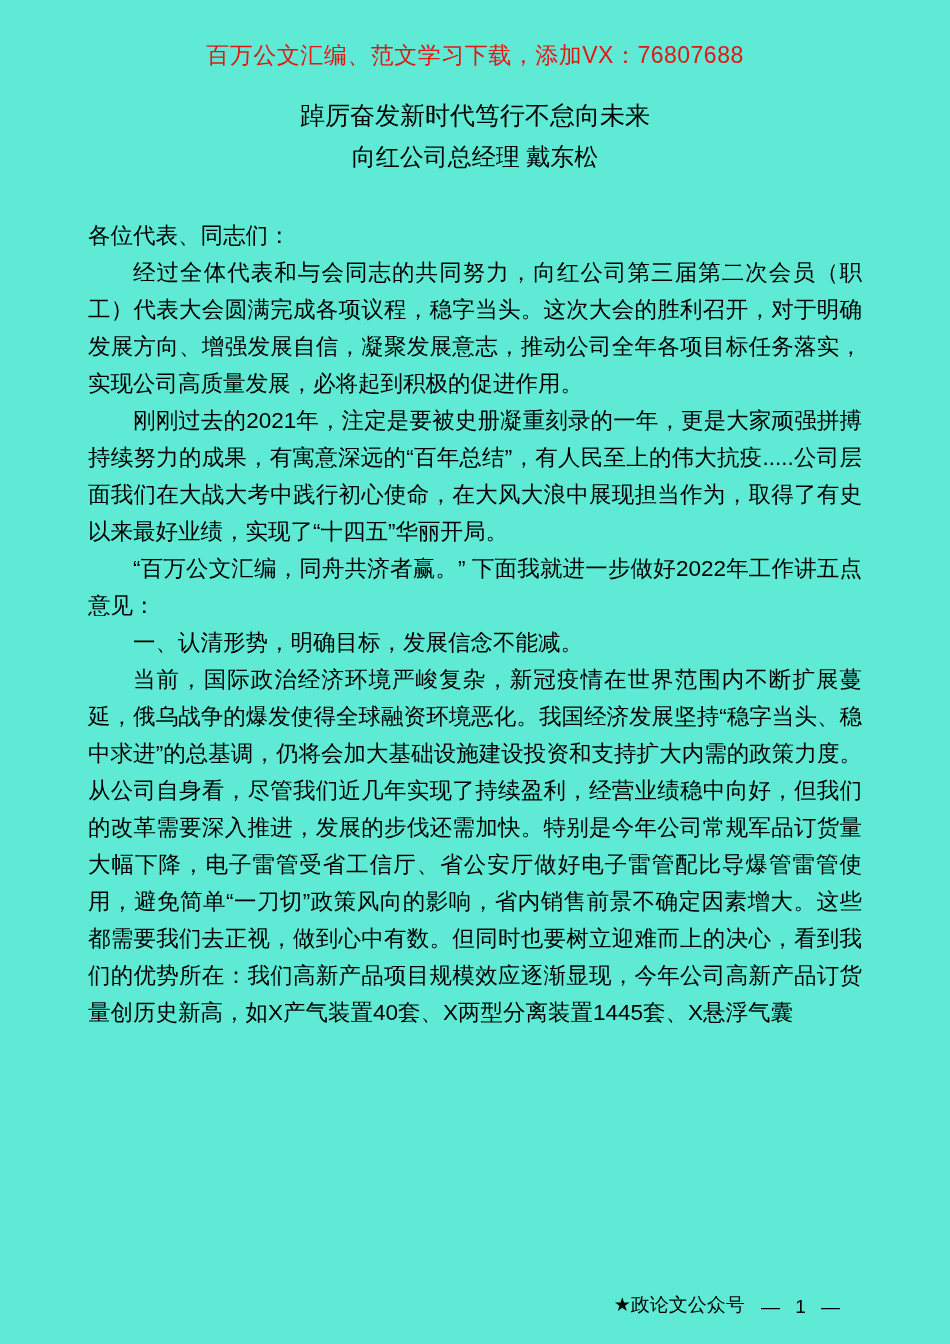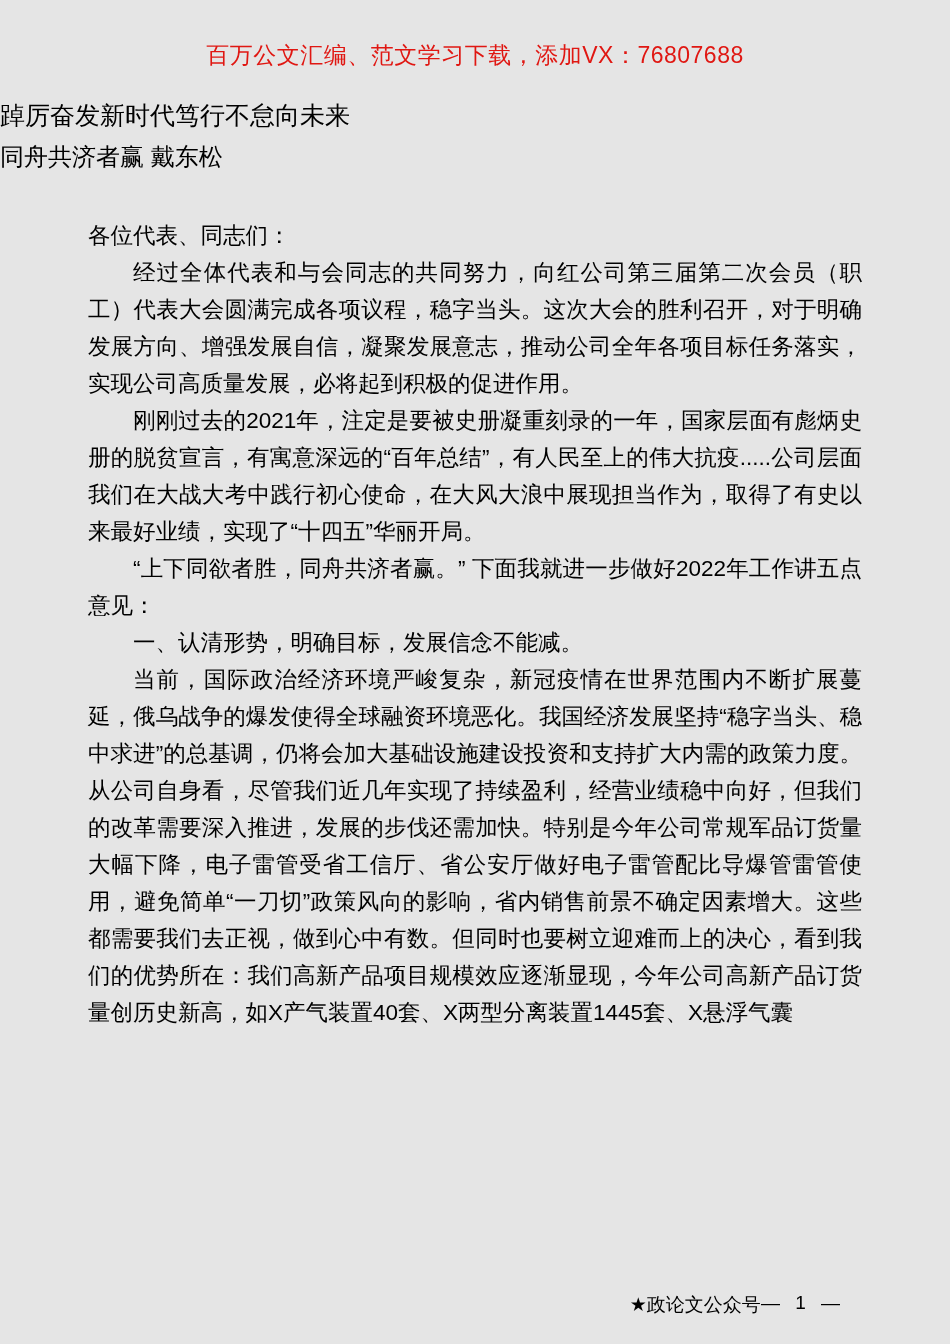--- a/index.html
+++ b/index.html
@@ -6,34 +6,34 @@
     margin: 0;
     padding: 0;
     background: #ffffff;
     font-family: "Liberation Sans", "DejaVu Sans", sans-serif;
     color: #000000;
   }
   .page {
     position: relative;
     width: 950px;
     height: 1344px;
-    background: #e5e5e5;
+    background: #5eead4;
     overflow: hidden;
     box-sizing: border-box;
   }
   .promo {
     margin-top: 40px;
     text-align: center;
     font-size: 23px;
     letter-spacing: 0.5px;
     white-space: nowrap;
   }
   .title-block {
     margin-top: 24px;
-    text-align: left;
+    text-align: center;
   }
   .doc-title {
     margin: 0;
     font-size: 25px;
     font-weight: normal;
     line-height: 41px;
   }
   .doc-speaker {
     font-size: 24px;
     line-height: 41px;
@@ -58,45 +58,46 @@
     text-indent: 0;
   }
   .body-text p.section-heading {
     font-weight: normal;
   }
   .footer {
     position: absolute;
     right: 110px;
     bottom: 26px;
     display: flex;
-    align-items: flex-start;
+    align-items: flex-end;
+    gap: 16px;
     font-size: 19px;
     white-space: nowrap;
   }
   .footer .page-num {
     word-spacing: 10px;
   }
 </style>
 </head>
 <body>
 
 <div class="page">
 
   <div class="promo" style="color: rgb(224, 23, 18);">百万公文汇编、范文学习下载，添加VX：76807688</div>
 
   <div class="title-block">
     <h1 class="doc-title">踔厉奋发新时代笃行不怠向未来</h1>
-    <div class="doc-speaker">同舟共济者赢 戴东松</div>
+    <div class="doc-speaker">向红公司总经理 戴东松</div>
   </div>
 
   <div class="body-text">
     <p class="no-indent">各位代表、同志们：</p>
     <p>经过全体代表和与会同志的共同努力，向红公司第三届第二次会员（职工）代表大会圆满完成各项议程，稳字当头。这次大会的胜利召开，对于明确发展方向、增强发展自信，凝聚发展意志，推动公司全年各项目标任务落实，实现公司高质量发展，必将起到积极的促进作用。</p>
-    <p>刚刚过去的2021年，注定是要被史册凝重刻录的一年，国家层面有彪炳史册的脱贫宣言，有寓意深远的“百年总结”，有人民至上的伟大抗疫.....公司层面我们在大战大考中践行初心使命，在大风大浪中展现担当作为，取得了有史以来最好业绩，实现了“十四五”华丽开局。</p>
-    <p>“上下同欲者胜，同舟共济者赢。” 下面我就进一步做好2022年工作讲五点意见：</p>
+    <p>刚刚过去的2021年，注定是要被史册凝重刻录的一年，更是大家顽强拼搏持续努力的成果，有寓意深远的“百年总结”，有人民至上的伟大抗疫.....公司层面我们在大战大考中践行初心使命，在大风大浪中展现担当作为，取得了有史以来最好业绩，实现了“十四五”华丽开局。</p>
+    <p>“百万公文汇编，同舟共济者赢。” 下面我就进一步做好2022年工作讲五点意见：</p>
     <p class="section-heading">一、认清形势，明确目标，发展信念不能减。</p>
     <p>当前，国际政治经济环境严峻复杂，新冠疫情在世界范围内不断扩展蔓延，俄乌战争的爆发使得全球融资环境恶化。我国经济发展坚持“稳字当头、稳中求进”的总基调，仍将会加大基础设施建设投资和支持扩大内需的政策力度。从公司自身看，尽管我们近几年实现了持续盈利，经营业绩稳中向好，但我们的改革需要深入推进，发展的步伐还需加快。特别是今年公司常规军品订货量大幅下降，电子雷管受省工信厅、省公安厅做好电子雷管配比导爆管雷管使用，避免简单“一刀切”政策风向的影响，省内销售前景不确定因素增大。这些都需要我们去正视，做到心中有数。但同时也要树立迎难而上的决心，看到我们的优势所在：我们高新产品项目规模效应逐渐显现，今年公司高新产品订货量创历史新高，如X产气装置40套、X两型分离装置1445套、X悬浮气囊</p>
   </div>
 
   <div class="footer">
     <span>★政论文公众号</span>
     <span class="page-num">— 1 —</span>
   </div>
 
 </div>

